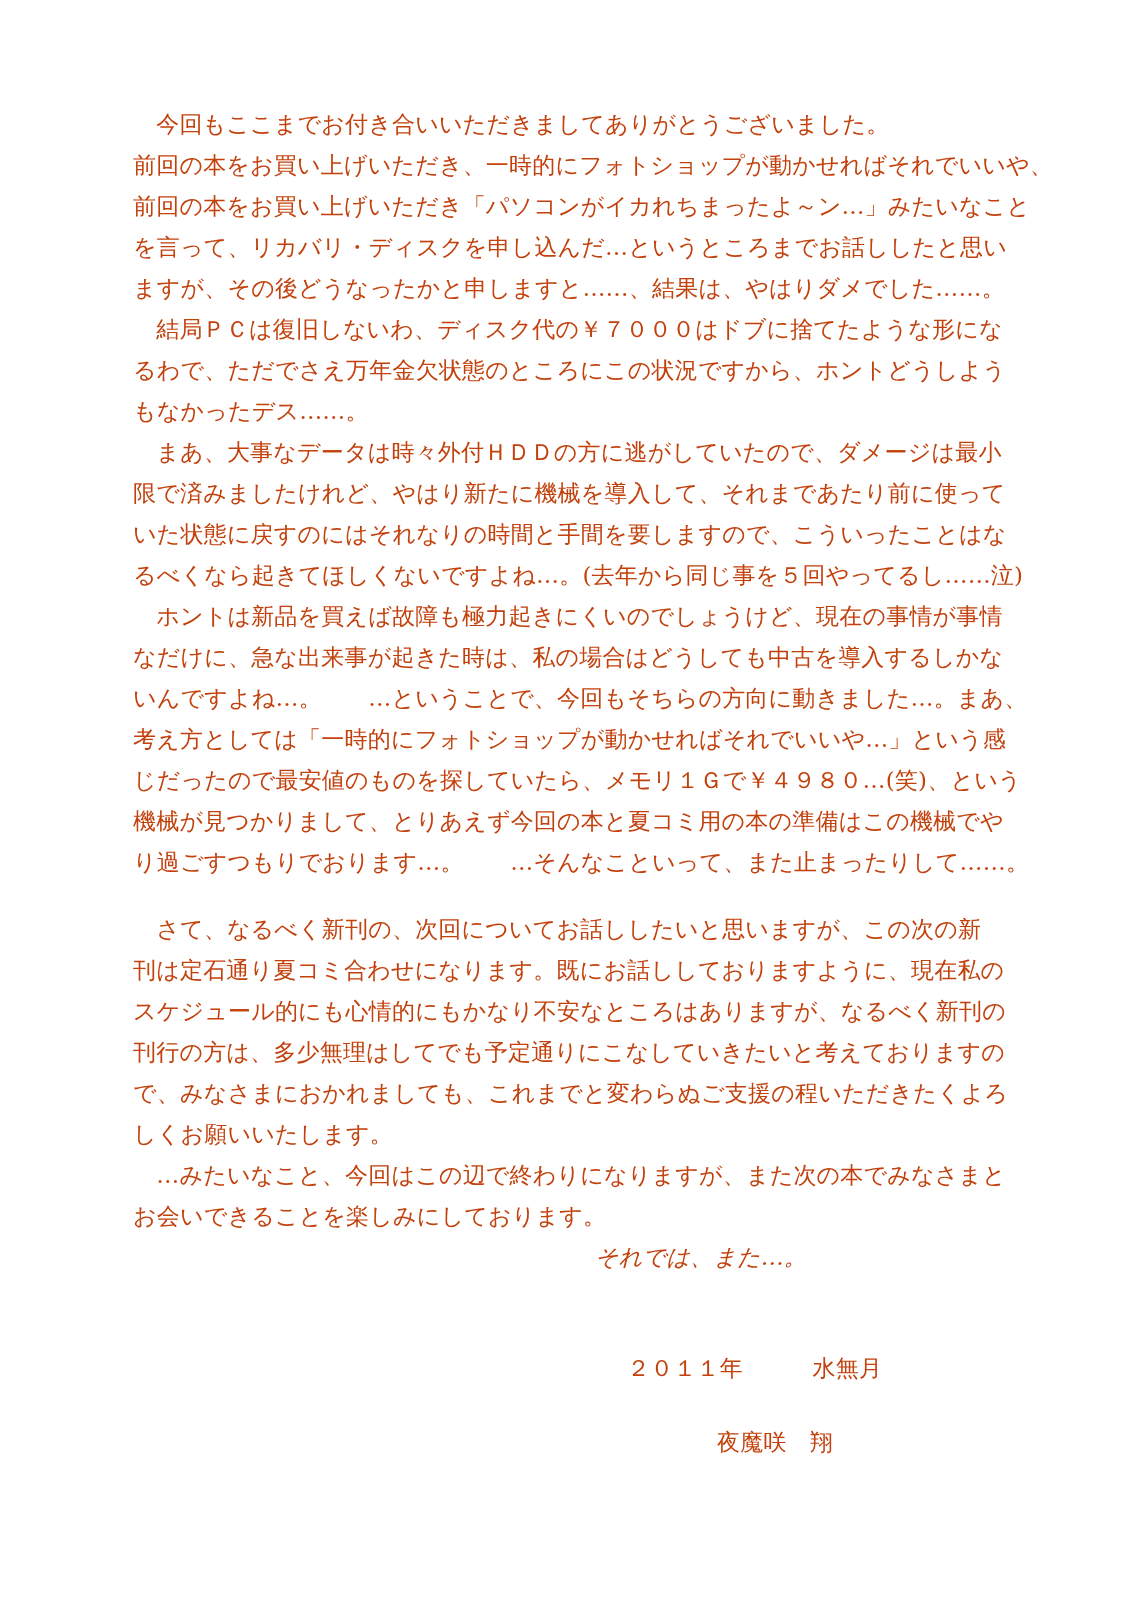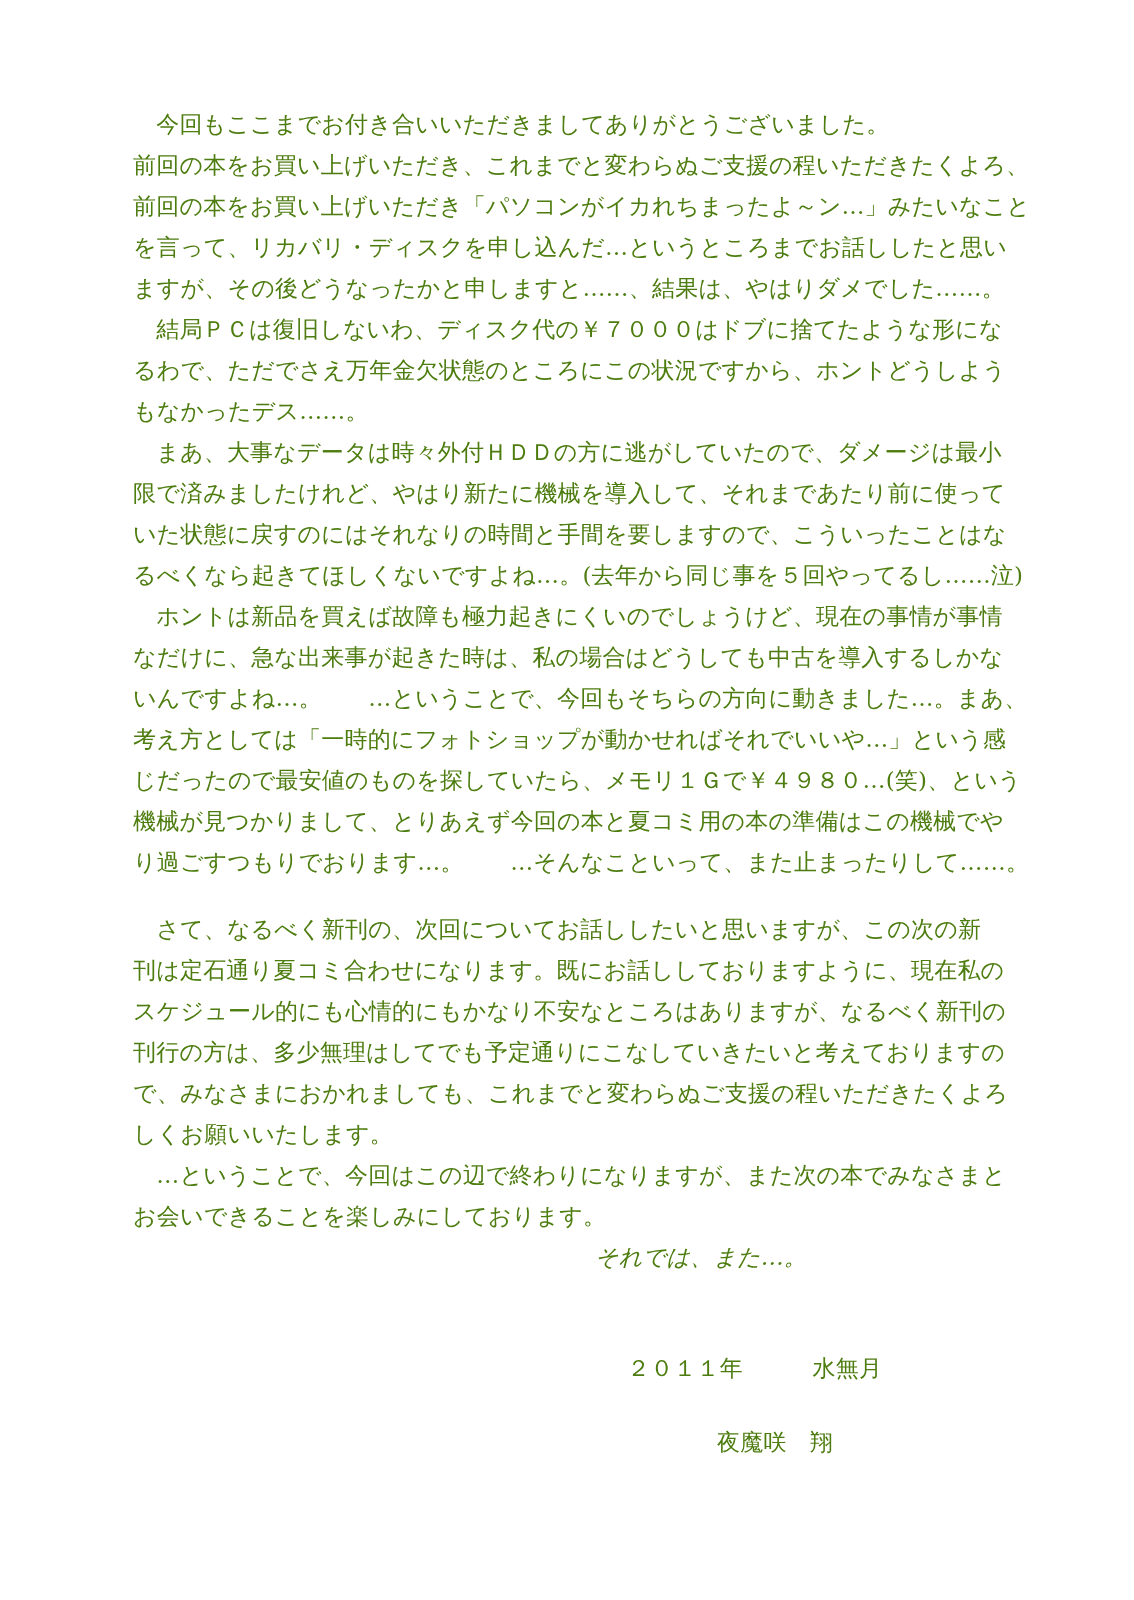--- a/index.html
+++ b/index.html
@@ -46,26 +46,26 @@
     padding-left: 494px;
   }
   .signature-line {
     margin-top: 33px;
     padding-left: 584px;
   }
 </style>
 </head>
 <body>
 
-<div class="page" style="background: rgb(255, 255, 255); color: #4d7c0f;">
+<div class="page" style="background: rgb(255, 255, 255); color: #c2410c;">
   <div class="content">
 
     <div class="block-1">
         <div class="text-line">　今回もここまでお付き合いいただきましてありがとうございました。</div>
-        <div class="text-line">前回の本をお買い上げいただき、これまでと変わらぬご支援の程いただきたくよろ、</div>
+        <div class="text-line">前回の本をお買い上げいただき、一時的にフォトショップが動かせればそれでいいや、</div>
         <div class="text-line">前回の本をお買い上げいただき「パソコンがイカれちまったよ～ン…」みたいなこと</div>
         <div class="text-line">を言って、リカバリ・ディスクを申し込んだ…というところまでお話ししたと思い</div>
         <div class="text-line">ますが、その後どうなったかと申しますと……、結果は、やはりダメでした……。</div>
         <div class="text-line">　結局ＰＣは復旧しないわ、ディスク代の￥７０００はドブに捨てたような形にな</div>
         <div class="text-line">るわで、ただでさえ万年金欠状態のところにこの状況ですから、ホントどうしよう</div>
         <div class="text-line">もなかったデス……。</div>
         <div class="text-line">　まあ、大事なデータは時々外付ＨＤＤの方に逃がしていたので、ダメージは最小</div>
         <div class="text-line">限で済みましたけれど、やはり新たに機械を導入して、それまであたり前に使って</div>
         <div class="text-line">いた状態に戻すのにはそれなりの時間と手間を要しますので、こういったことはな</div>
         <div class="text-line">るべくなら起きてほしくないですよね…。(去年から同じ事を５回やってるし……泣)</div>
@@ -78,21 +78,21 @@
         <div class="text-line">り過ごすつもりでおります…。　　…そんなこといって、また止まったりして……。</div>
       </div>
 
     <div class="block-2">
         <div class="text-line">　さて、なるべく新刊の、次回についてお話ししたいと思いますが、この次の新</div>
         <div class="text-line">刊は定石通り夏コミ合わせになります。既にお話ししておりますように、現在私の</div>
         <div class="text-line">スケジュール的にも心情的にもかなり不安なところはありますが、なるべく新刊の</div>
         <div class="text-line">刊行の方は、多少無理はしてでも予定通りにこなしていきたいと考えておりますの</div>
         <div class="text-line">で、みなさまにおかれましても、これまでと変わらぬご支援の程いただきたくよろ</div>
         <div class="text-line">しくお願いいたします。</div>
-        <div class="text-line">　…ということで、今回はこの辺で終わりになりますが、また次の本でみなさまと</div>
+        <div class="text-line">　…みたいなこと、今回はこの辺で終わりになりますが、また次の本でみなさまと</div>
         <div class="text-line">お会いできることを楽しみにしております。</div>
       </div>
 
     <div class="text-line closing-line">それでは、また…。</div>
 
     <div class="text-line date-line">２０１１年　　　水無月</div>
 
     <div class="text-line signature-line">夜魔咲　翔</div>
 
   </div>

